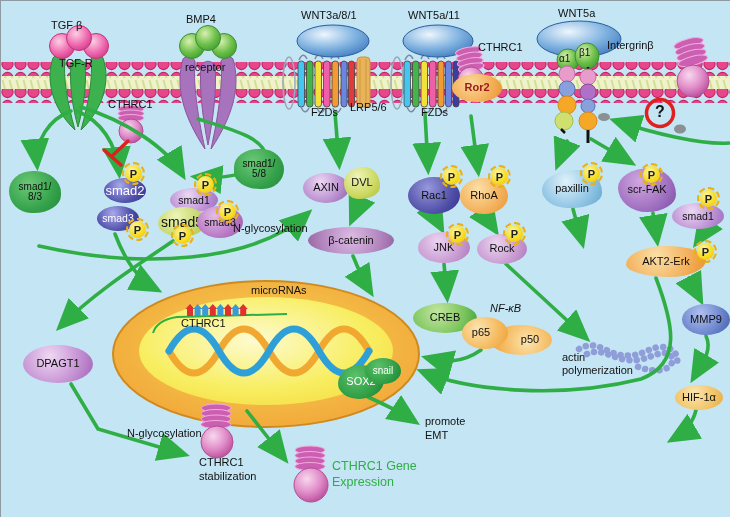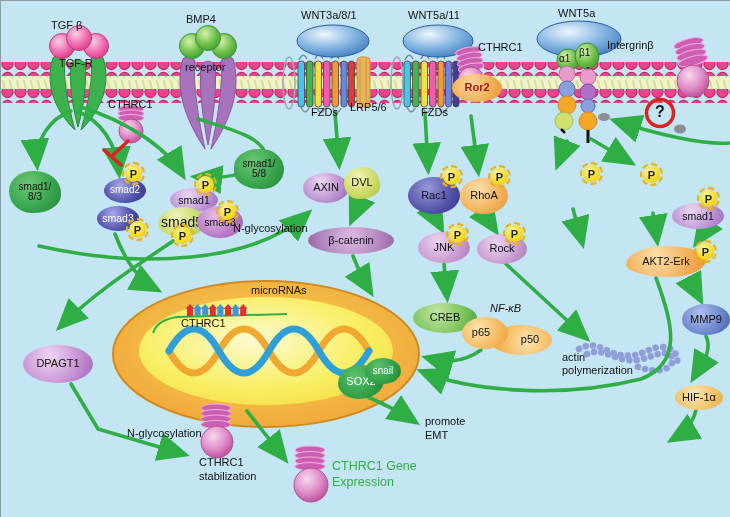--- a/index.html
+++ b/index.html
@@ -249,21 +249,21 @@
   <g stroke="#e01f1f" stroke-width="3.5" stroke-linecap="round">
     <line x1="127" y1="140" x2="111" y2="155"></line>
     <line x1="103" y1="149" x2="120" y2="164"></line>
   </g>
 </svg>
 
 <div class="node" style="left:8px;top:170px;width:52px;height:42px;font-size:10px;border-radius:48% 52% 55% 45%/50% 55% 45% 55%;background:radial-gradient(circle at 38% 32%, #6cc878, #34a24a 60%, #23863a);">
   <span>smad1/</span>
   <span>8/3</span>
 </div>
-<div class="node wt" style="left:103px;top:177px;width:42px;height:25px;border-radius:50%;background:radial-gradient(circle at 38% 30%, #a8a8ec, #5252ac 55%, #31318e);font-size:10px;">
+<div class="node wt" style="left:103px;top:177px;width:42px;height:25px;border-radius:50%;background:radial-gradient(circle at 38% 30%, #a8a8ec, #5252ac 55%, #31318e);font-size:13px;">
       <span>smad2</span>
     </div>
 <div class="node wt" style="left:96px;top:205px;width:42px;height:25px;border-radius:50%;background:radial-gradient(circle at 38% 30%, #a8a8ec, #5252ac 55%, #31318e);font-size:10.5px;">
       <span>smad3</span>
     </div>
 <div class="node" style="left:169px;top:187px;width:48px;height:24px;border-radius:50%;background:radial-gradient(circle at 38% 30%, #ecd8f4, #bb90d4 60%, #9a6cbe);font-size:10.5px;">
       <span>smad1</span>
     </div>
 <div class="node" style="left:157px;top:206px;width:48px;height:30px;border-radius:55% 45% 50% 50%/55% 50% 50% 45%;background:radial-gradient(circle at 38% 30%, #eef4b8, #c6d86e 60%, #a2bc48);font-size:14px;">
       <span>smad5</span>
@@ -297,20 +297,26 @@
       <span>Rock</span>
     </div>
 <div class="node" style="left:412px;top:302px;width:64px;height:30px;border-radius:50%;background:radial-gradient(circle at 38% 30%, #c2e6a0, #7cc45c 60%, #3da03c);">
       <span>CREB</span>
     </div>
 <div class="node" style="left:489px;top:324px;width:62px;height:30px;border-radius:50%;background:radial-gradient(circle at 60% 55%, #fce4b0, #f5bc62 55%, #ec9c34);">
       <span style="margin-left:18px;text-align:center;">p50</span>
     </div>
 <div class="node" style="left:461px;top:316px;width:46px;height:32px;border-radius:50%;background:radial-gradient(circle at 35% 35%, #fce4b0, #f5bc62 55%, #ec9c34);">
       <span style="margin-right:8px;">p65</span>
+    </div>
+<div class="node" style="left:541px;top:169px;width:60px;height:38px;border-radius:60% 40% 55% 45%/55% 60% 40% 50%;background:radial-gradient(circle at 40% 30%, #e0f2fa, #96c8e6 55%, #5ea4cc);">
+      <span>paxillin</span>
+    </div>
+<div class="node" style="left:617px;top:167px;width:58px;height:44px;border-radius:55% 45% 50% 50%/45% 60% 40% 55%;background:radial-gradient(circle at 38% 30%, #d0a8e0, #a070c0 60%, #7a4aa4);">
+      <span>scr-FAK</span>
     </div>
 <div class="node" style="left:671px;top:202px;width:52px;height:26px;border-radius:50%;background:radial-gradient(circle at 38% 30%, #ecd8f4, #bb90d4 60%, #9a6cbe);font-size:10.5px;">
       <span>smad1</span>
     </div>
 <div class="node" style="left:625px;top:245px;width:80px;height:31px;border-radius:50% 50% 45% 55%/60% 45% 55% 40%;background:radial-gradient(circle at 38% 32%, #fbe0a8, #f3b05a 60%, #e8922f);">
       <span>AKT2-Erk</span>
     </div>
 <div class="node" style="left:681px;top:303px;width:48px;height:31px;border-radius:50%;background:radial-gradient(circle at 38% 30%, #b0c0f0, #6a84cc 60%, #41589e);">
       <span>MMP9</span>
     </div>

